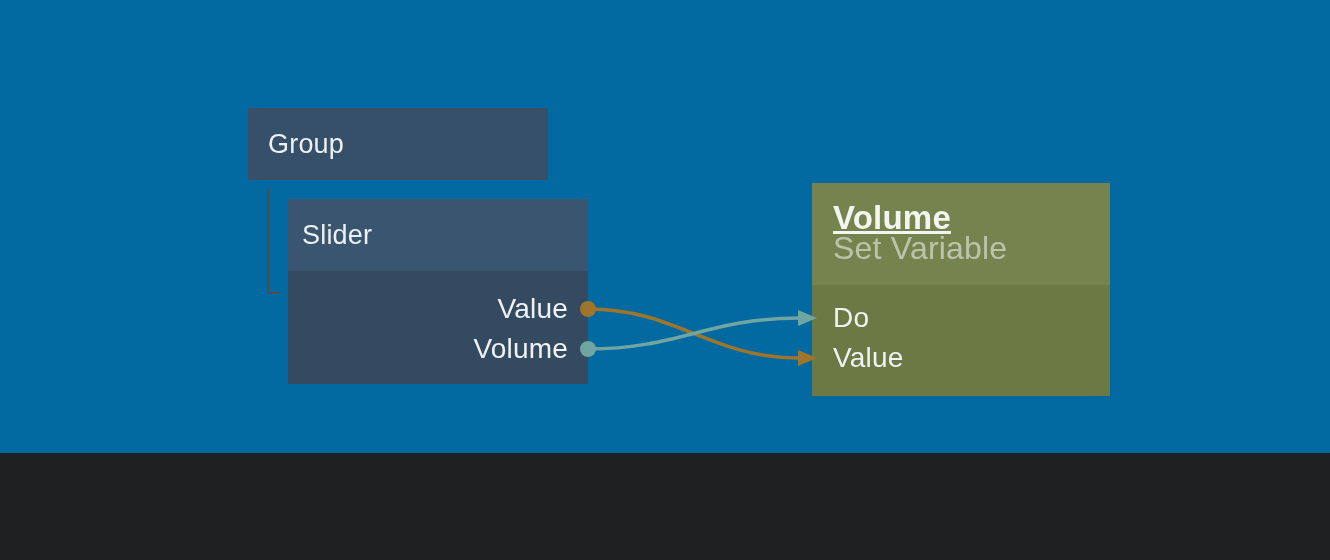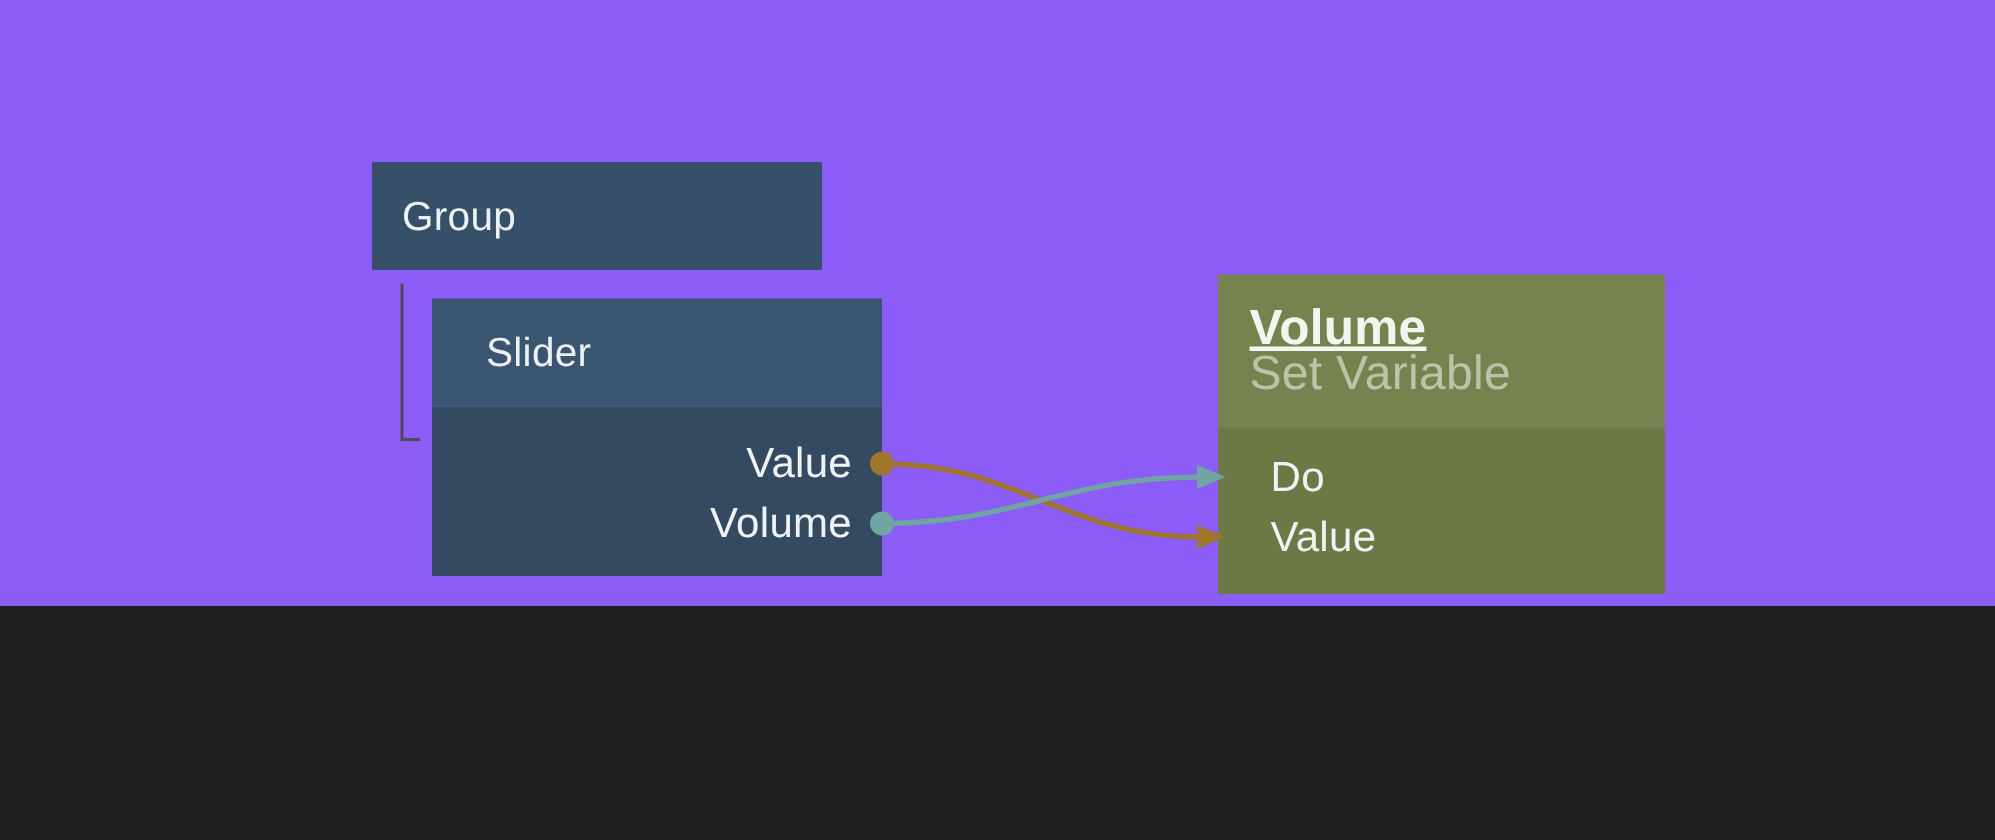--- a/index.html
+++ b/index.html
@@ -1,20 +1,20 @@
 <!DOCTYPE html>
 <html><head>
 <meta charset="utf-8">
 <style>
   html, body { margin: 0; padding: 0; background: #1f2021; }
   .canvas {
     position: relative;
     width: 1330px;
-    height: 404px;
-    background: #8b5cf6;
+    height: 453px;
+    background: #0369a1;
     overflow: hidden;
     font-family: "Liberation Sans", sans-serif;
   }
   .node { position: absolute; box-sizing: border-box; }
 
   
   .node-group {
     left: 248px; top: 108px; width: 300px; height: 72px;
     background: #36506a;
     display: flex; align-items: center;
@@ -22,21 +22,21 @@
   }
   .node-title {
     font-size: 27px; font-weight: 400; color: #edf1f3;
     letter-spacing: 0.2px;
   }
 
   
   .node-slider { left: 288px; top: 199px; width: 300px; height: 185px; }
   .slider-header {
     height: 72px; background: #3a556f;
-    display: flex; align-items: center; padding-left: 36px;
+    display: flex; align-items: center; padding-left: 14px;
     box-sizing: border-box;
   }
   .slider-body {
     height: 113px; background: #344a60;
     box-sizing: border-box; padding-top: 18px;
   }
   .port-row-out {
     height: 40px; display: flex; align-items: center; justify-content: flex-end;
     padding-right: 20px;
   }
@@ -52,21 +52,21 @@
     font-size: 33px; font-weight: 700; color: #f3f5f1; line-height: 31px;
     letter-spacing: 0.2px;
     text-decoration: underline;
   }
   .volume-subtitle {
     font-size: 32px; font-weight: 400; color: rgba(255,255,255,0.52); line-height: 30px;
     letter-spacing: 0.2px;
   }
   .volume-body {
     height: 111px; background: #6b7944;
-    box-sizing: border-box; padding-top: 13px; padding-left: 14px;
+    box-sizing: border-box; padding-top: 13px;
   }
   .port-row-in {
     height: 40px; display: flex; align-items: center;
     padding-left: 21px;
   }
 
   
   .wires {
     position: absolute; left: 0; top: 0;
     width: 1330px; height: 560px;

